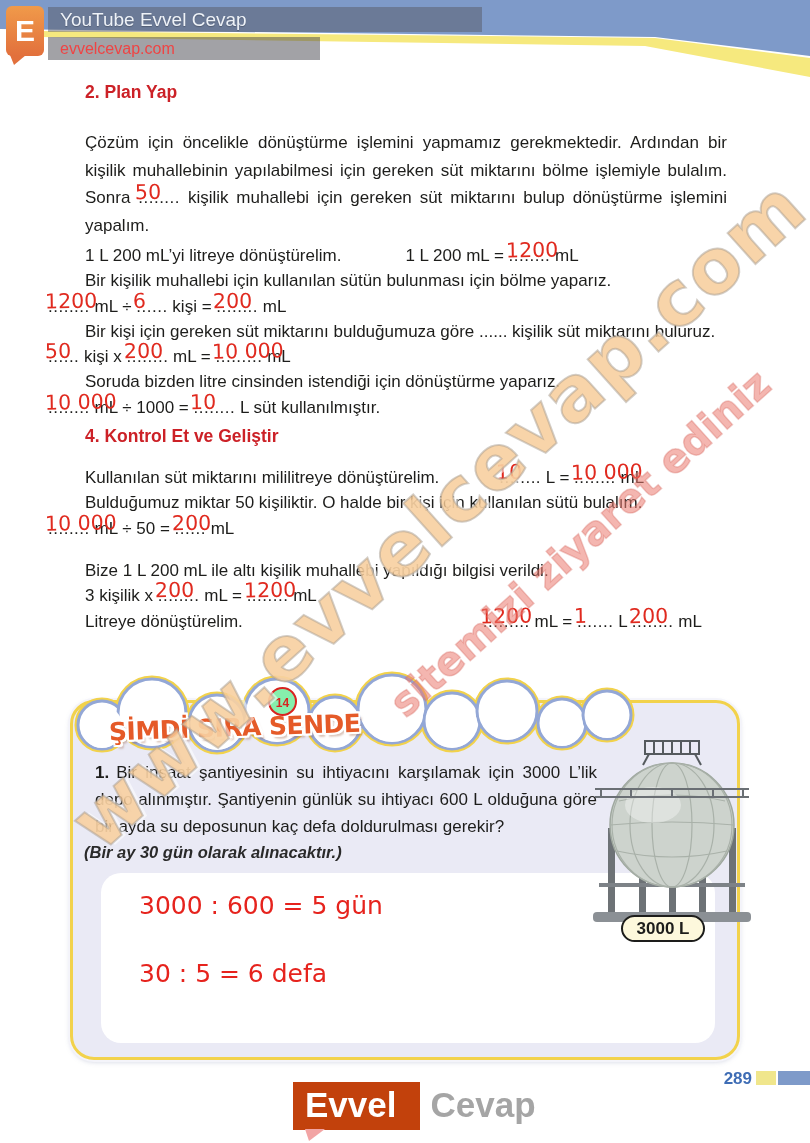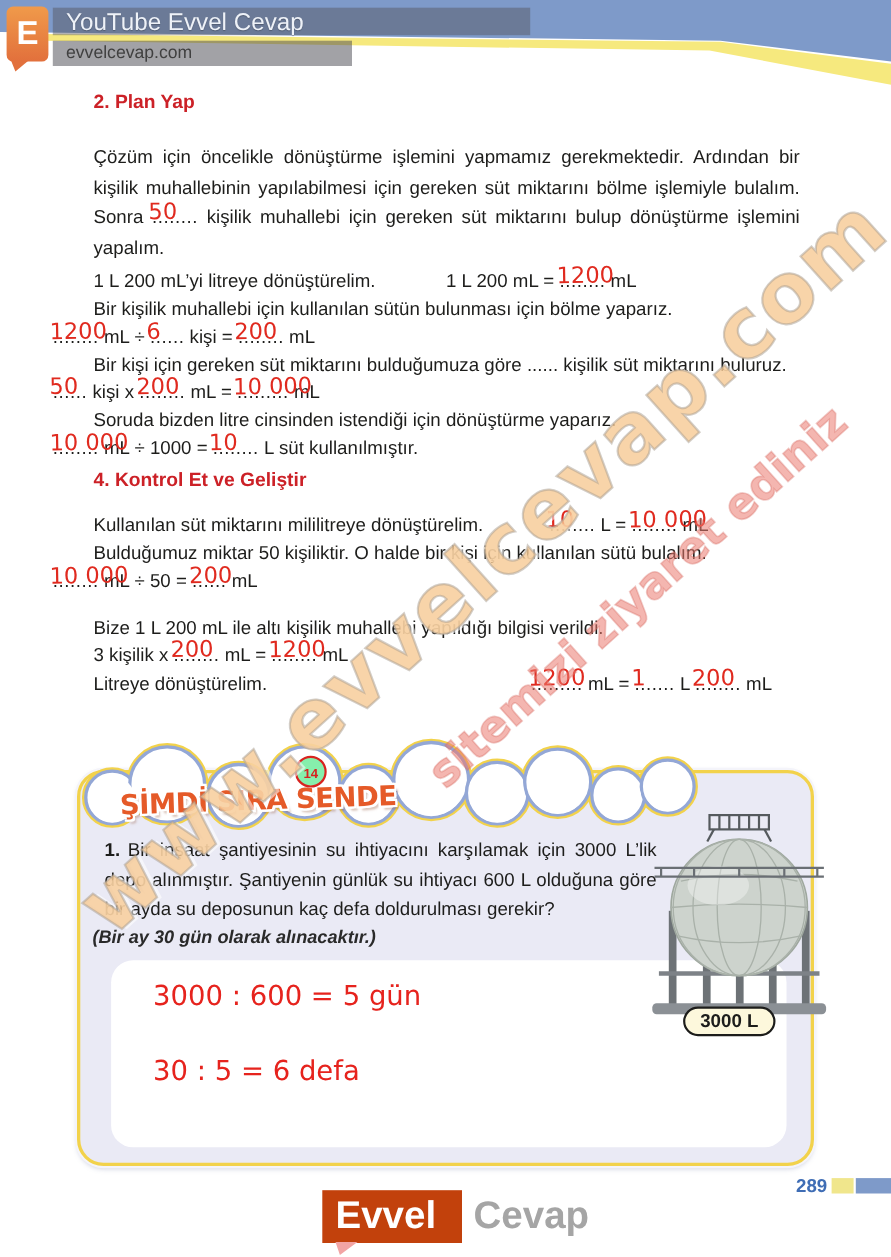--- a/index.html
+++ b/index.html
@@ -15,27 +15,27 @@
     color:#fff;font-weight:bold;font-size:30px;text-align:center;line-height:50px;
   }
   .logo::after{
     content:'';position:absolute;left:4px;bottom:-9px;
     border-left:4px solid transparent;border-right:12px solid transparent;
     border-top:10px solid #e2703c;
   }
   .band1{
     position:absolute;left:48px;top:7px;width:434px;height:25px;
     background:rgba(85,85,92,.45);z-index:2;
-    color:#eef2f8;font-size:22px;line-height:25px;padding-left:12px;box-sizing:border-box;
+    color:#eef2f8;font-size:19px;line-height:25px;padding-left:12px;box-sizing:border-box;
     text-shadow:0 1px 1px rgba(0,0,0,.25);
   }
   .band2{
     position:absolute;left:48px;top:37px;width:272px;height:23px;
     background:rgba(70,70,78,.5);z-index:2;
-    color:#404040;font-size:16px;line-height:23px;padding-left:12px;box-sizing:border-box;
+    color:#ef4444;font-size:16px;line-height:23px;padding-left:12px;box-sizing:border-box;
   }
   
   #content{position:absolute;left:85px;top:82px;width:642px;font-size:17px;}
   .heading{color:#cc2127;font-weight:bold;font-size:17.5px;}
   .sec:nth-child(1) .heading{margin-bottom:26px;}
   .sec:nth-child(2) .heading{margin-bottom:16px;}
   .sec:nth-child(3) .heading{margin-bottom:18px;}
   .sec:nth-child(2){margin-top:4px;}
   .sec:nth-child(3){margin-top:6px;}
   .sec:nth-child(1) .line{line-height:27.5px;}

